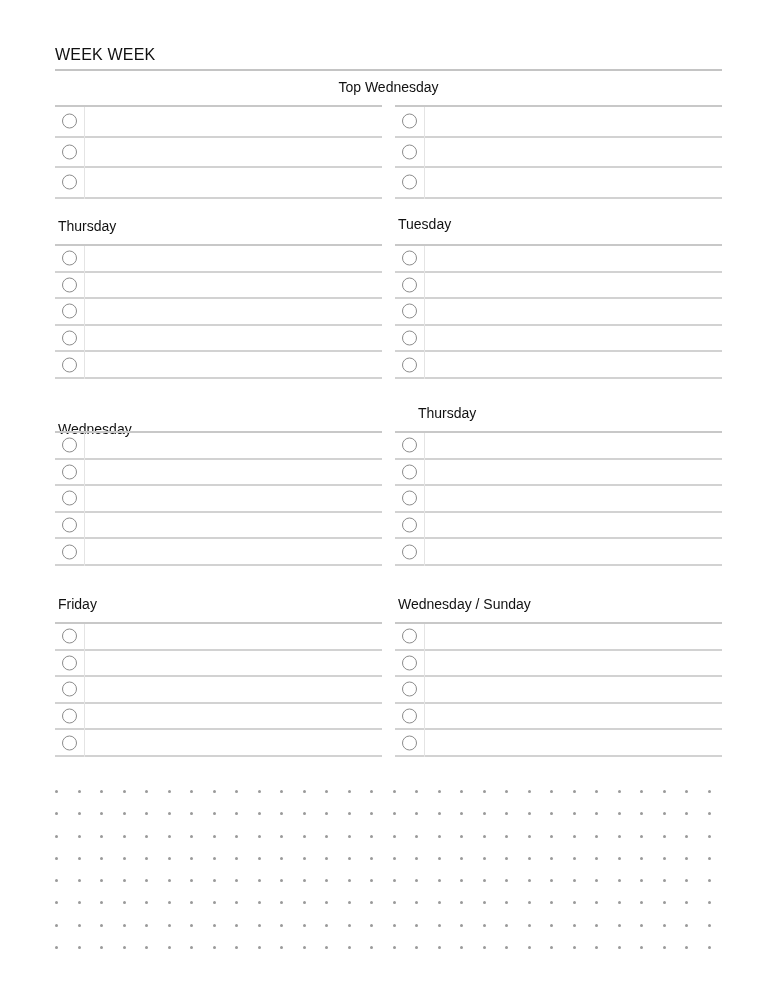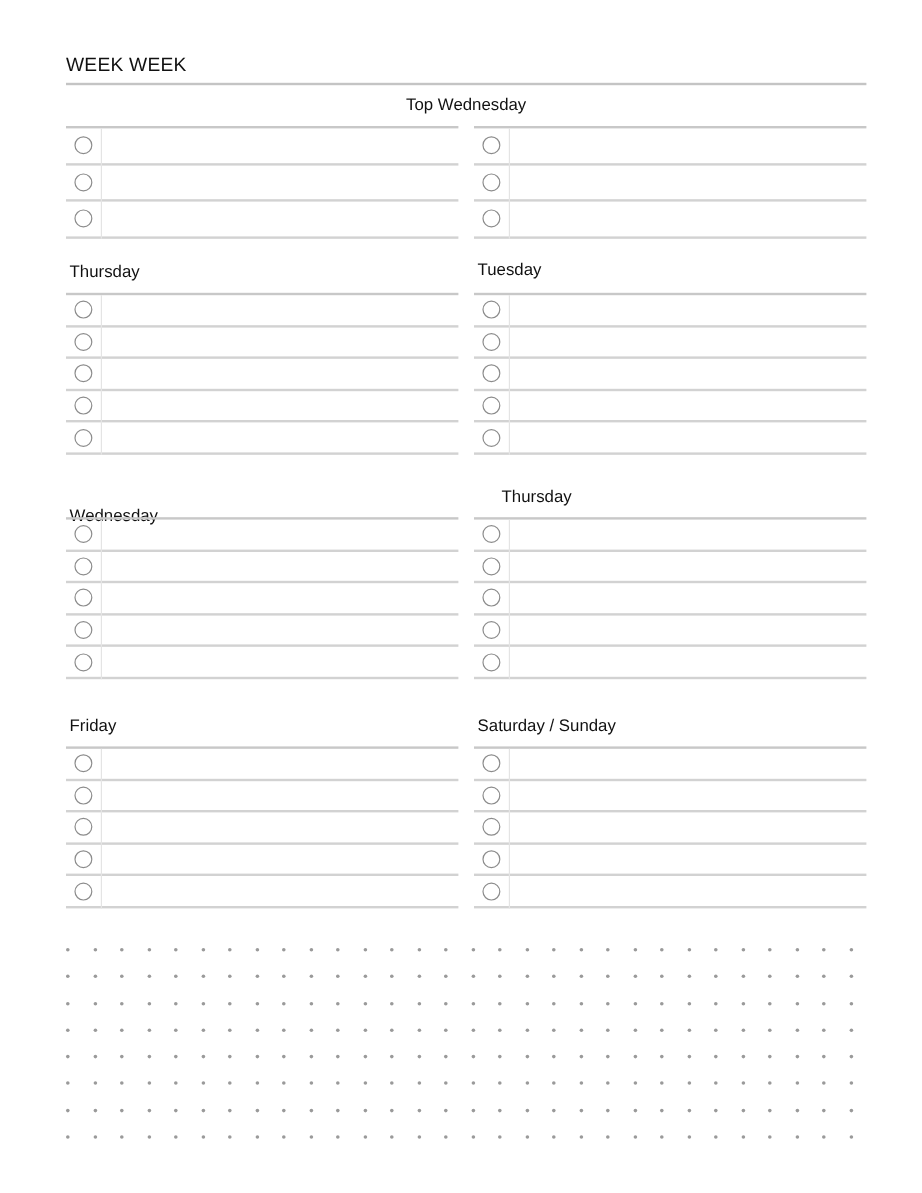--- a/index.html
+++ b/index.html
@@ -233,21 +233,21 @@
           <span class="entry"></span>
         </div>
         <div class="row" style="height: 26.6px;">
           <span class="check"></span>
           <span class="divider"></span>
           <span class="entry"></span>
         </div>
       </div>
     </div>
     <div class="block" style="left: 395px; top: 594px; width: 327px;">
-      <div class="head" style="top: 2px;">Saturday / Sunday</div>
+      <div class="head" style="top: 2px;">Wednesday / Sunday</div>
       <div class="list" style="top: 28px;">
         <div class="row" style="height: 26.6px;">
           <span class="check"></span>
           <span class="divider"></span>
           <span class="entry"></span>
         </div>
         <div class="row" style="height: 26.6px;">
           <span class="check"></span>
           <span class="divider"></span>
           <span class="entry"></span>

